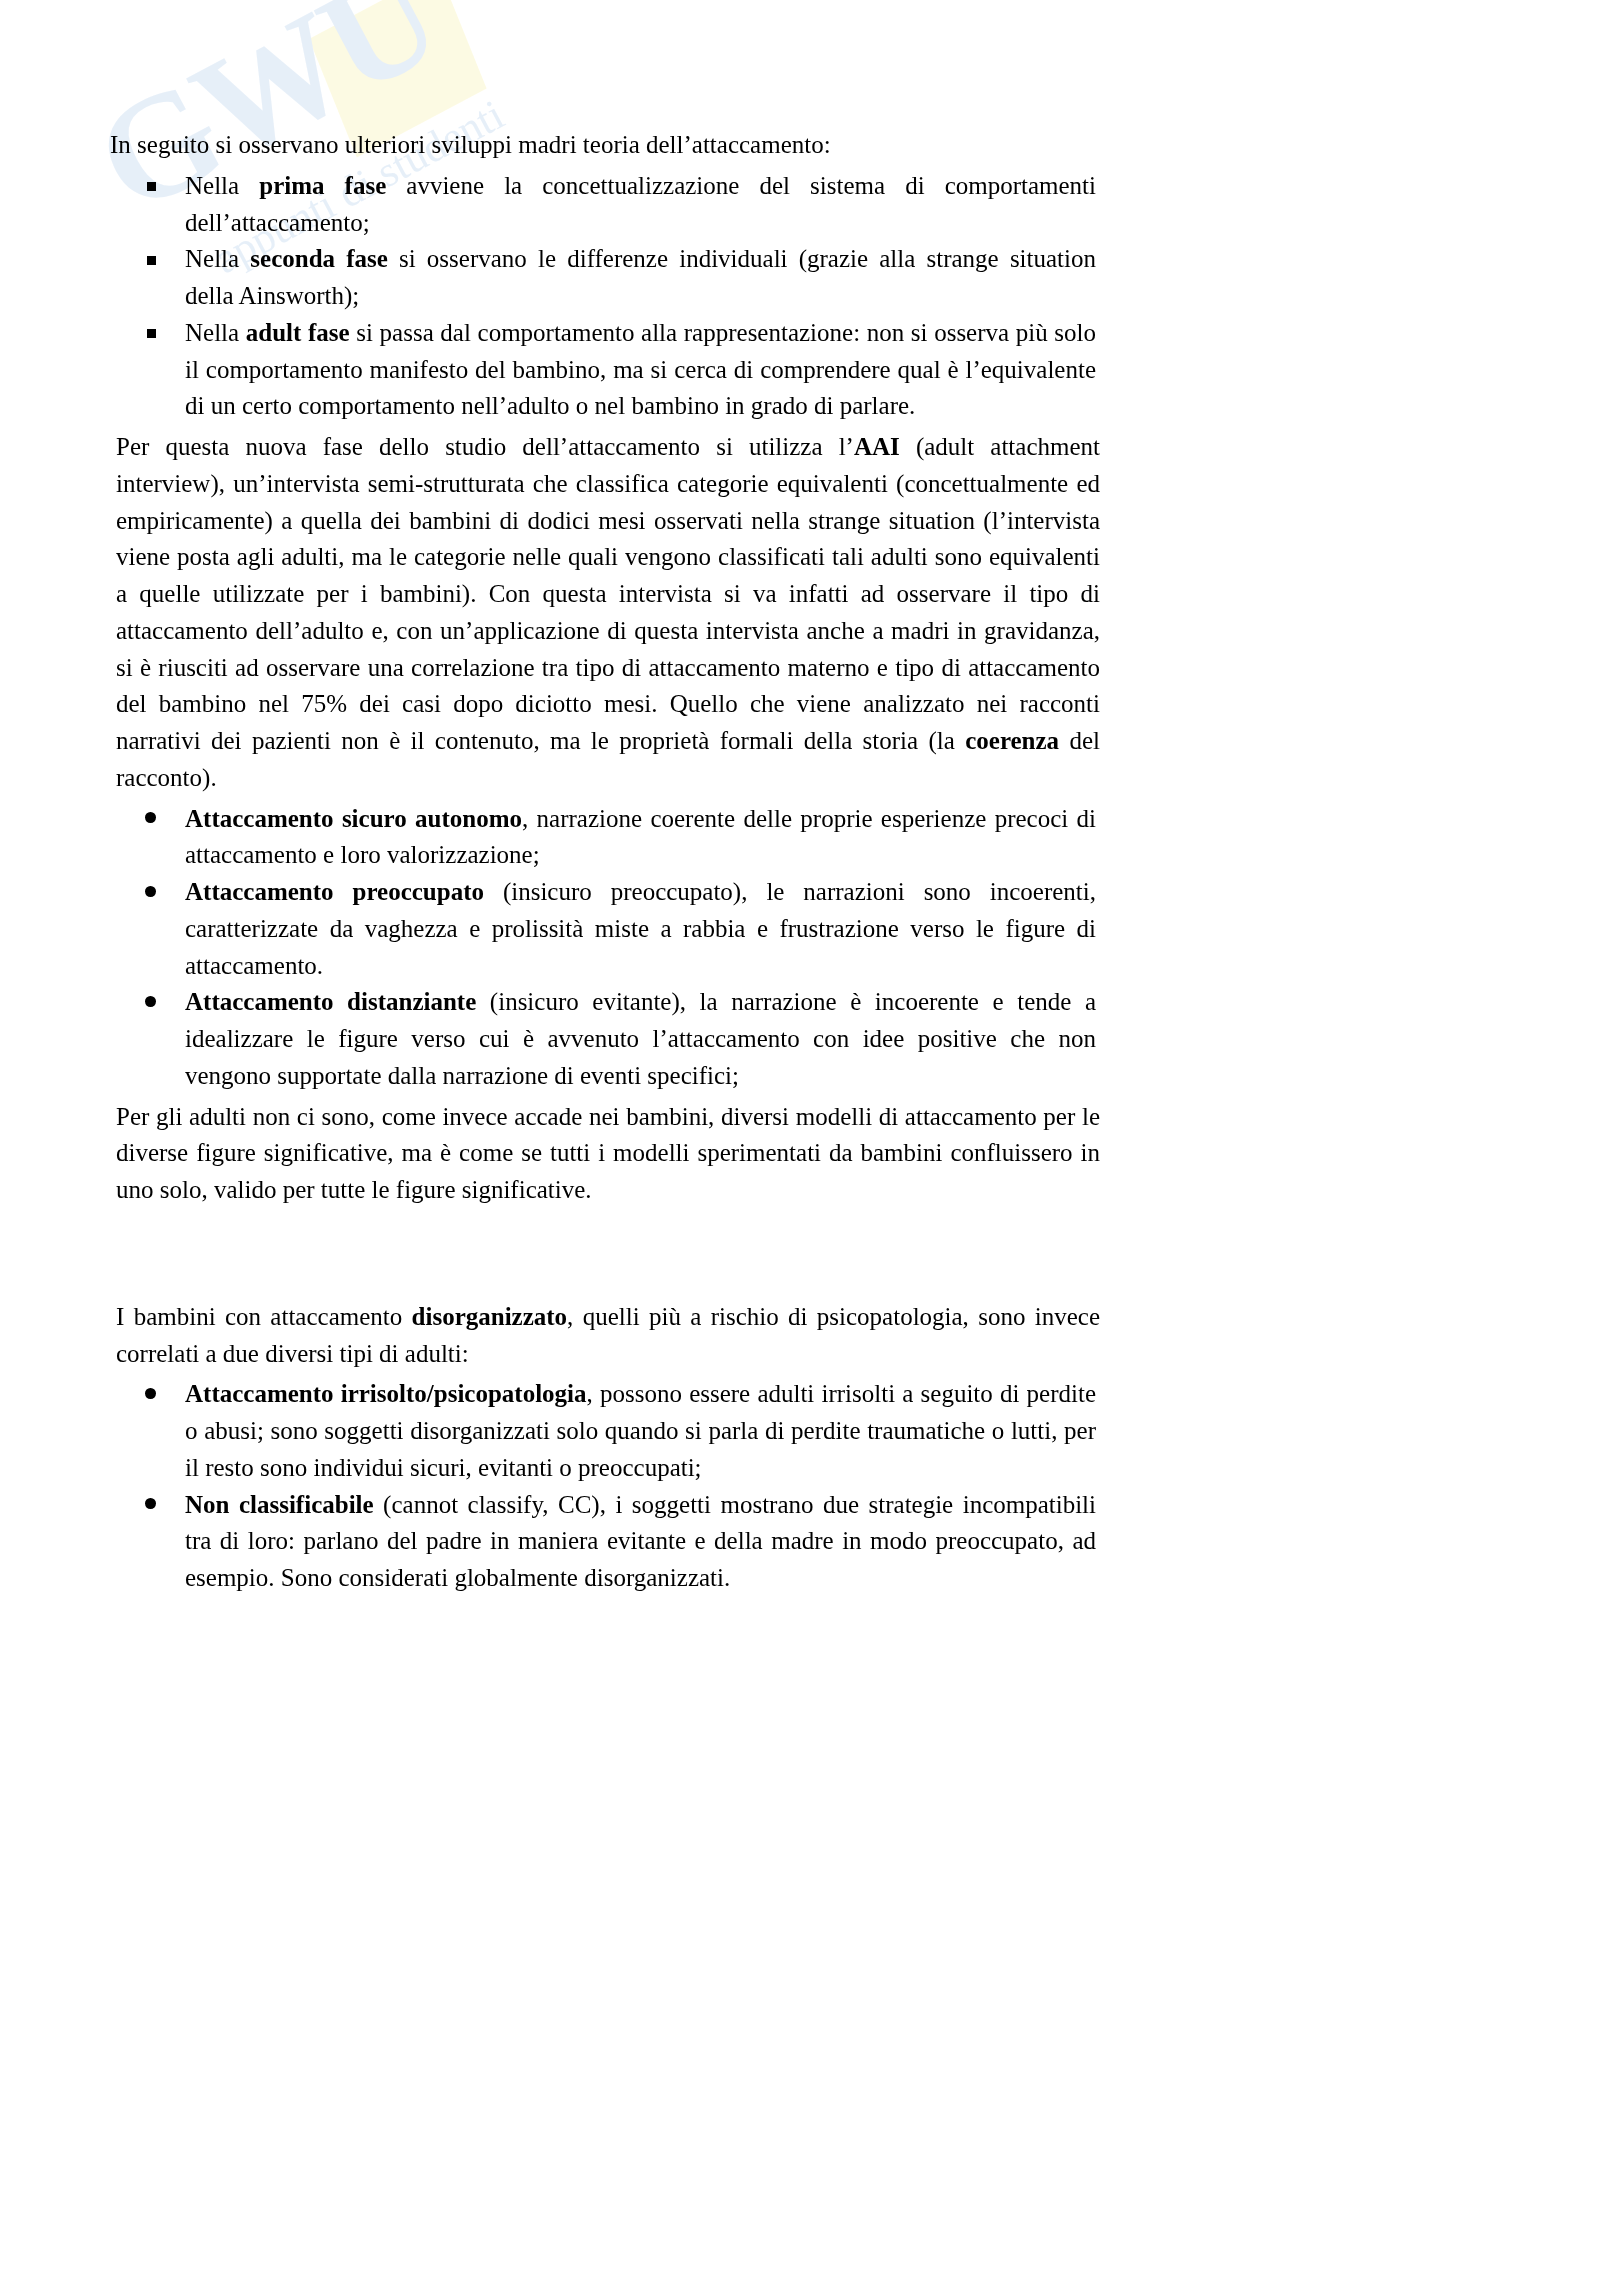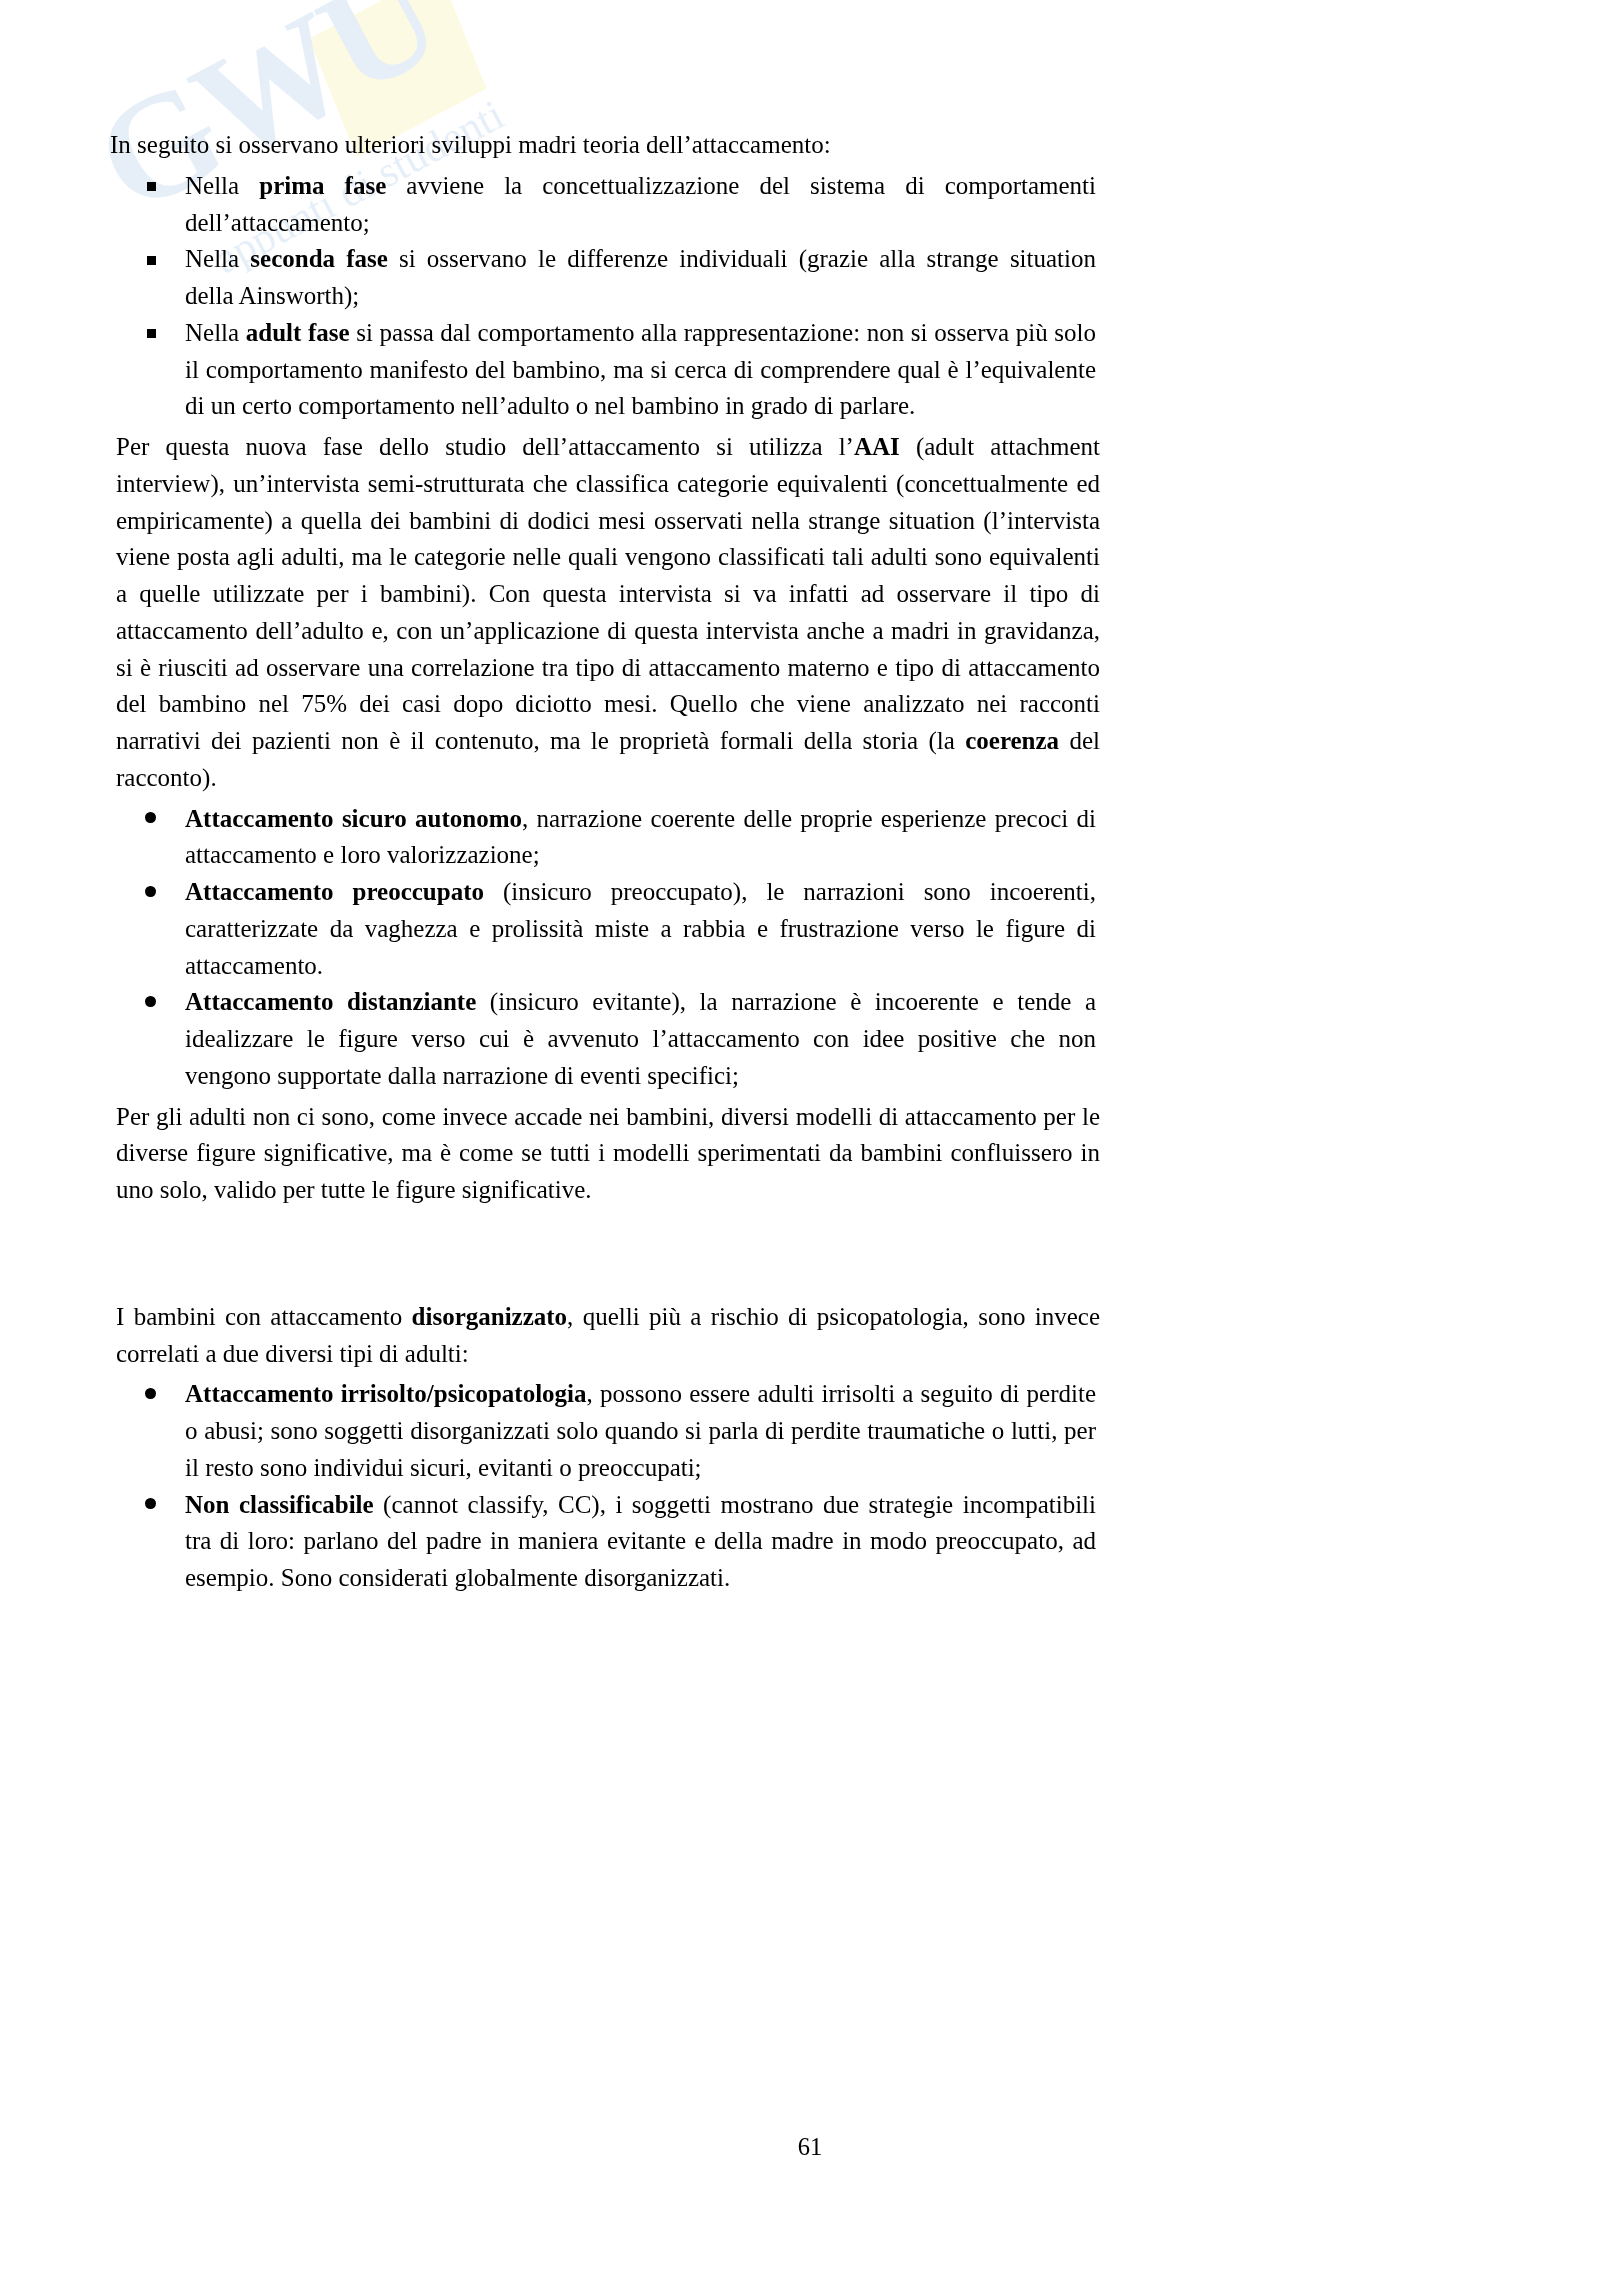--- a/index.html
+++ b/index.html
@@ -181,16 +181,15 @@
       <li>
         <b>Attaccamento irrisolto/psicopatologia</b><span>, possono essere adulti irrisolti a seguito di perdite o abusi; sono soggetti disorganizzati solo quando si parla di perdite traumatiche o lutti, per il resto sono individui sicuri, evitanti o preoccupati;</span>
       </li>
       <li>
         <b>Non classificabile</b><span> (cannot classify, CC), i soggetti mostrano due strategie incompatibili tra di loro: parlano del padre in maniera evitante e della madre in modo preoccupato, ad esempio. Sono considerati globalmente disorganizzati.</span>
       </li>
     </ul>
 
   </div>
 
-  <div class="page-number">61</div>
 
 </div>
 
 
 </body></html>

